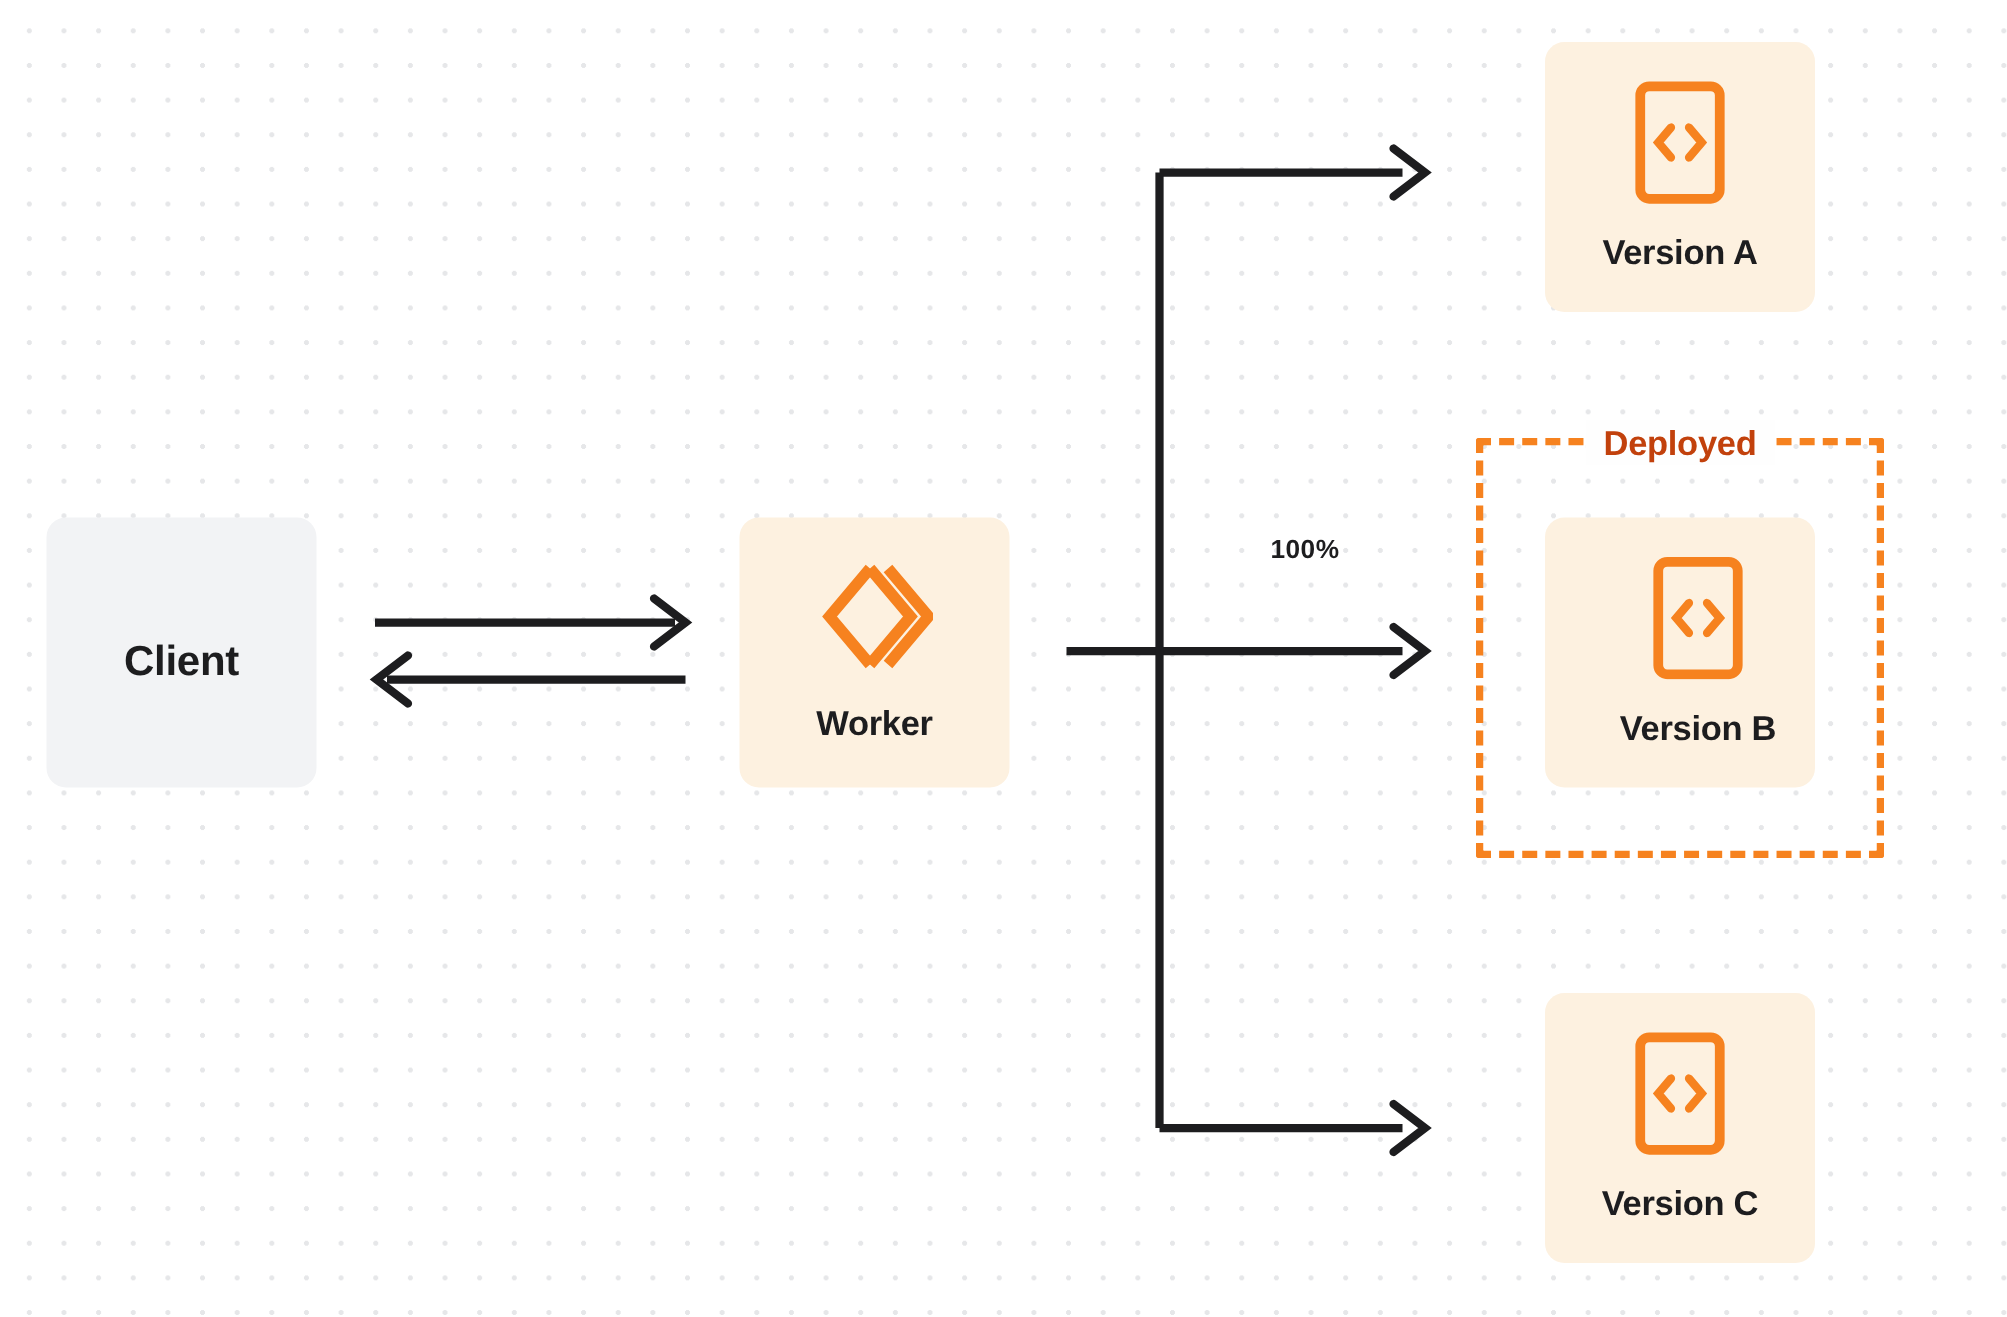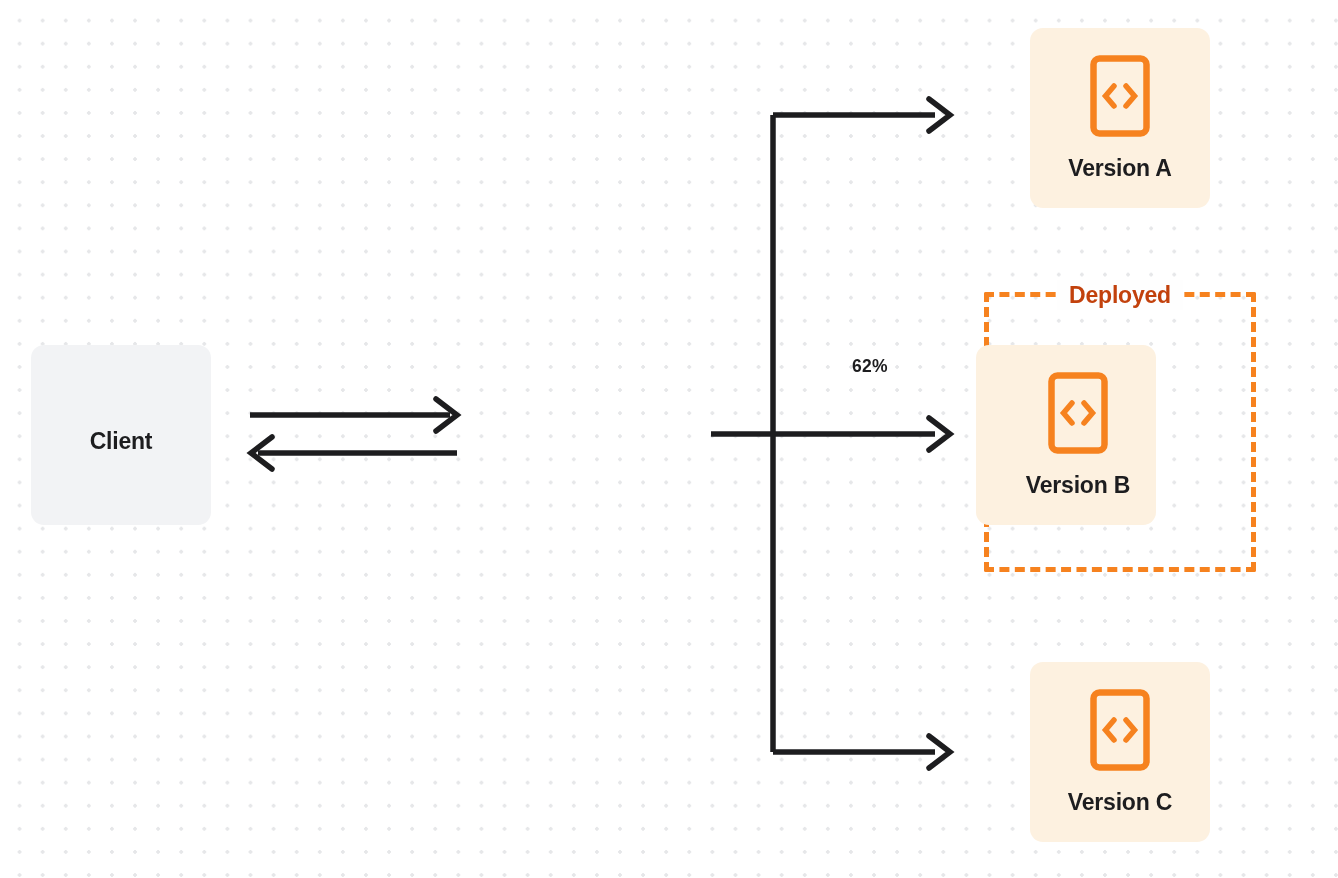--- a/index.html
+++ b/index.html
@@ -37,21 +37,21 @@
   }
 
   
   .client-node {
     left: 31px;
     top: 345px;
     width: 180px;
     height: 180px;
     background: #f2f3f5;
   }
-  .client-node .node-label { font-size: 23px; margin-top: 12px; }
+  .client-node .node-label { font-size: 28px; margin-top: 12px; }
 
   
   .worker-node {
     left: 493px;
     top: 345px;
     width: 180px;
     height: 180px;
     background: #fdf1e0;
   }
   .worker-node .node-label {
@@ -63,21 +63,21 @@
   .version-node {
     width: 180px;
     height: 180px;
     background: #fdf1e0;
   }
   .version-node .node-label {
     font-size: 23px;
     margin-top: 14px;
   }
   .version-a { left: 1030px; top: 28px; }
-  .version-b { left: 976px; top: 345px; padding-left: 24px; }
+  .version-b { left: 1030px; top: 345px; padding-left: 24px; }
   .version-c { left: 1030px; top: 662px; }
 
   
   .deployed-group {
     position: absolute;
     left: 984px;
     top: 292px;
     width: 272px;
     height: 280px;
     box-sizing: border-box;
@@ -148,27 +148,40 @@
 
       <line x1="773" y1="752" x2="935" y2="752" stroke="#1d1d1f" stroke-width="5.5" stroke-linecap="butt"></line>
     </g>
 
     <polyline points="929,99 950,115 929,131" fill="none" stroke="#1d1d1f" stroke-width="5.5" stroke-linecap="round" stroke-linejoin="miter"></polyline>
     <polyline points="929,418 950,434 929,450" fill="none" stroke="#1d1d1f" stroke-width="5.5" stroke-linecap="round" stroke-linejoin="miter"></polyline>
     <polyline points="929,736 950,752 929,768" fill="none" stroke="#1d1d1f" stroke-width="5.5" stroke-linecap="round" stroke-linejoin="miter"></polyline>
   </svg>
 
   <div class="traffic-label">
-    <div>62%</div>
+    <div>100%</div>
   </div>
 
   <div class="node client-node">
     <div class="node-label">Client</div>
   </div>
 
+  <div class="node worker-node">
+    <span>
+      <svg width="78" height="74" viewBox="0 0 78 74" xmlns="http://www.w3.org/2000/svg">
+
+        <polyline points="36,5 9,37 36,69" fill="none" stroke="#f6821f" stroke-width="7.5" stroke-linecap="butt" stroke-linejoin="miter"></polyline>
+
+        <polyline points="36,5 63,37 36,69" fill="none" stroke="#f6821f" stroke-width="7.5" stroke-linecap="butt" stroke-linejoin="miter"></polyline>
+
+        <polyline points="48,5 75,37 48,69" fill="none" stroke="#f6821f" stroke-width="7.5" stroke-linecap="butt" stroke-linejoin="miter"></polyline>
+      </svg>
+    </span>
+    <div class="node-label">Worker</div>
+  </div>
 
   <div class="node version-node version-a">
     <span>
       <svg width="60" height="82" viewBox="0 0 60 82" xmlns="http://www.w3.org/2000/svg">
         <rect x="3.5" y="3.5" width="53" height="75" rx="6" ry="6" fill="none" stroke="#f6821f" stroke-width="6.5"></rect>
         <polyline points="24,31 15.5,41 24,51" fill="none" stroke="#f6821f" stroke-width="5.5" stroke-linecap="round" stroke-linejoin="miter"></polyline>
         <polyline points="36,31 44.5,41 36,51" fill="none" stroke="#f6821f" stroke-width="5.5" stroke-linecap="round" stroke-linejoin="miter"></polyline>
       </svg>
     </span>
     <div class="node-label">Version A</div>

